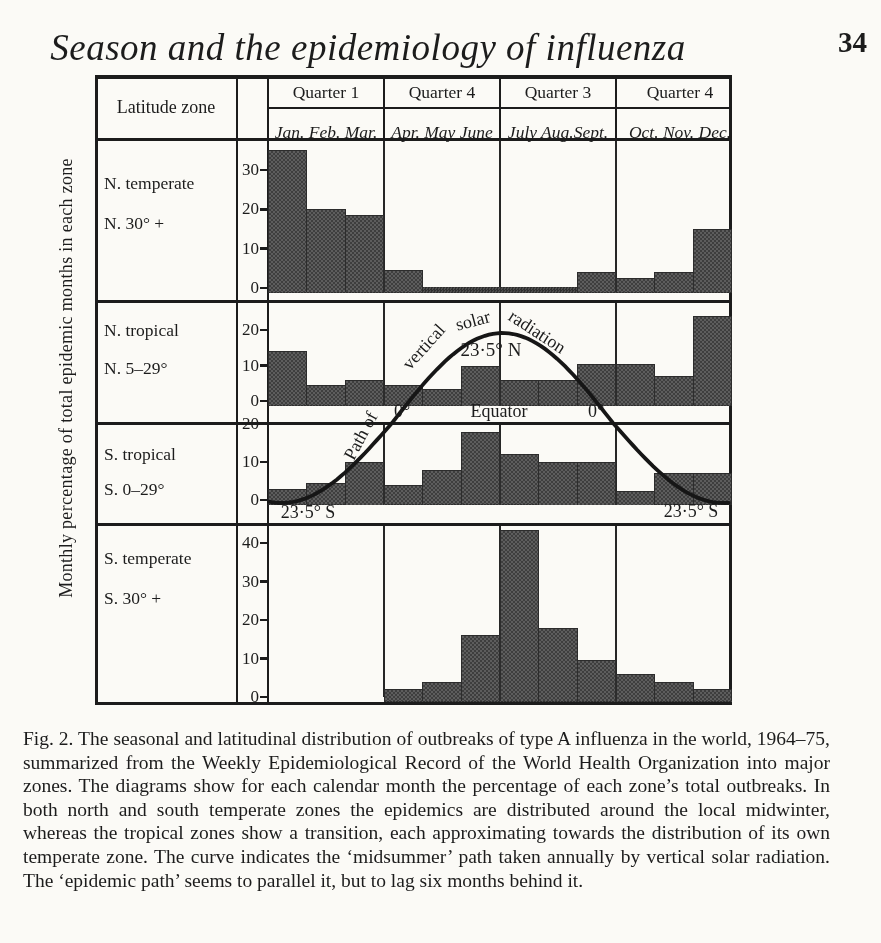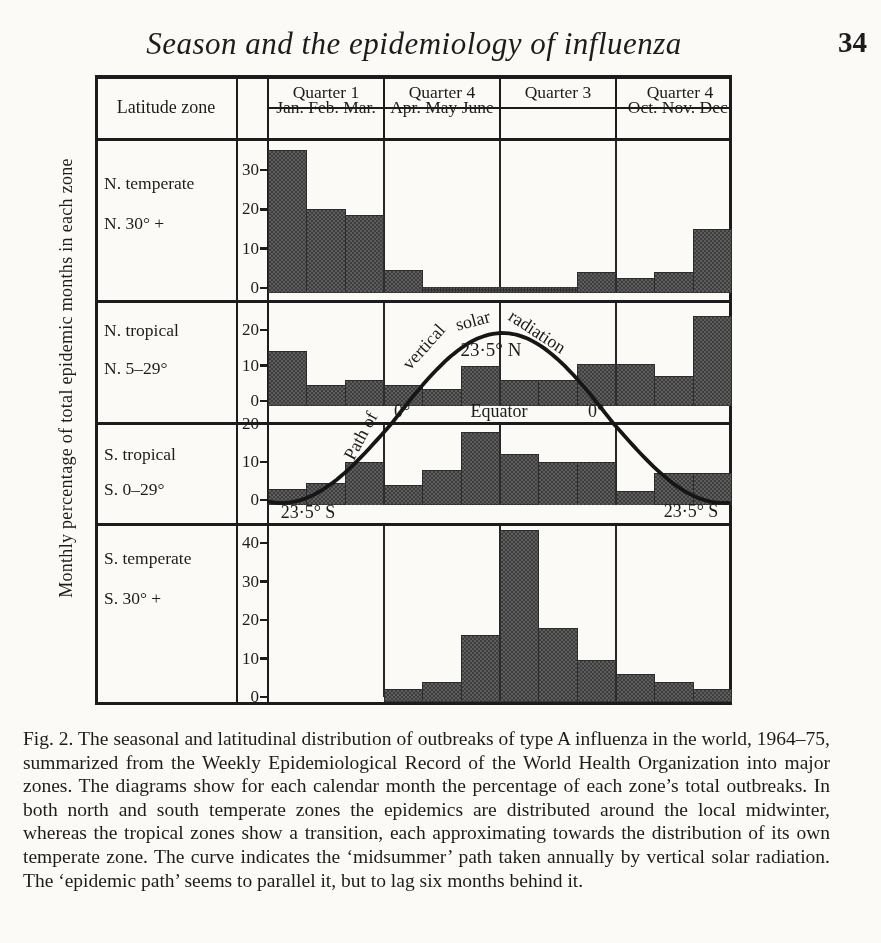--- a/index.html
+++ b/index.html
@@ -1,32 +1,32 @@
 <!DOCTYPE html>
 <html style="--ink: #1c1c1c; --paper: #fbfaf6; --bar: #4c4c4c;"><head>
 <meta charset="utf-8">
 <style>
   :root{ --ink:#1c1c1c; --paper:#fbfaf6; --bar:#4c4c4c; }
   html,body{margin:0;padding:0;}
   .page{position:relative;width:881px;height:943px;background:var(--paper);
         font-family:"Liberation Serif", serif;color:var(--ink);overflow:hidden;}
   
   .head-title{position:absolute;top:26px;left:0;width:736px;text-align:center;
-        font-style:italic;font-size:31px;letter-spacing:.5px;padding-left:46px;}
+        font-style:italic;font-size:37px;letter-spacing:.5px;}
   .page-number{position:absolute;top:26px;right:14px;font-weight:bold;font-size:29px;}
   
   .figure{position:absolute;left:0;top:0;width:881px;height:710px;}
   .y-axis-title{position:absolute;left:66px;top:378px;transform:translate(-50%,-50%) rotate(-90deg);
         white-space:nowrap;font-size:18px;letter-spacing:.3px;}
   .gline{position:absolute;background:var(--ink);}
   .cell-latzone{position:absolute;left:97px;top:77px;width:138px;height:61px;
         display:flex;align-items:center;justify-content:center;font-size:18px;}
   .qcell,.mcell{position:absolute;height:30px;display:flex;align-items:center;justify-content:center;
         font-size:17.5px;white-space:nowrap;}
-  .qcell{top:77px;} .mcell{top:92px;}
+  .qcell{top:77px;} .mcell{top:117px;font-style:italic;}
   .q0{left:268px;width:116px;} .q1{left:384px;width:116px;}
   .q2{left:500px;width:116px;} .q3{left:616px;width:128px;}
   .row-label{position:absolute;left:104px;font-size:17.5px;white-space:nowrap;font-family:Liberation Serif, serif;}
   .ytick-label{position:absolute;width:34px;text-align:right;font-size:17px;line-height:20px;}
   .ytick-dash{position:absolute;background:var(--ink);}
   .bar{position:absolute;background-color:var(--bar);
        background-image:repeating-conic-gradient(#3e3e3e 0% 25%, #5d5d5d 25% 50%);
        background-size:4px 4px;border:1.3px solid #2c2c2c;border-bottom:none;box-sizing:border-box;}
   .strip{position:absolute;background-color:#383838;
        background-image:repeating-conic-gradient(#2f2f2f 0% 25%, #4c4c4c 25% 50%);background-size:3px 3px;}
@@ -164,20 +164,21 @@
         <div class="bar" style="left: 693.033px; top: 689.3px; width: 39.2667px; height: 12.2px;"></div>
       </div>
 
     <div class="cell-latzone">Latitude zone</div>
     <div class="qcell q0">Quarter 1</div>
     <div class="qcell q1">Quarter 4</div>
     <div class="qcell q2">Quarter 3</div>
     <div class="qcell q3">Quarter 4</div>
     <div class="mcell q0">Jan. Feb. Mar.</div>
     <div class="mcell q1">Apr. May June</div>
+    <div class="mcell q2">July Aug.Sept.</div>
     <div class="mcell q3">Oct. Nov. Dec.</div>
 
     <div class="row-label" style="top:173px">N. temperate</div>
     <div class="row-label" style="top:213px">N. 30° +</div>
     <div class="row-label" style="top:320px">N. tropical</div>
     <div class="row-label" style="top:358px">N. 5–29°</div>
     <div class="row-label" style="top:444px">S. tropical</div>
     <div class="row-label" style="top:479px">S. 0–29°</div>
     <div class="row-label" style="top:548px">S. temperate</div>
     <div class="row-label" style="top:588px">S. 30° +</div>

